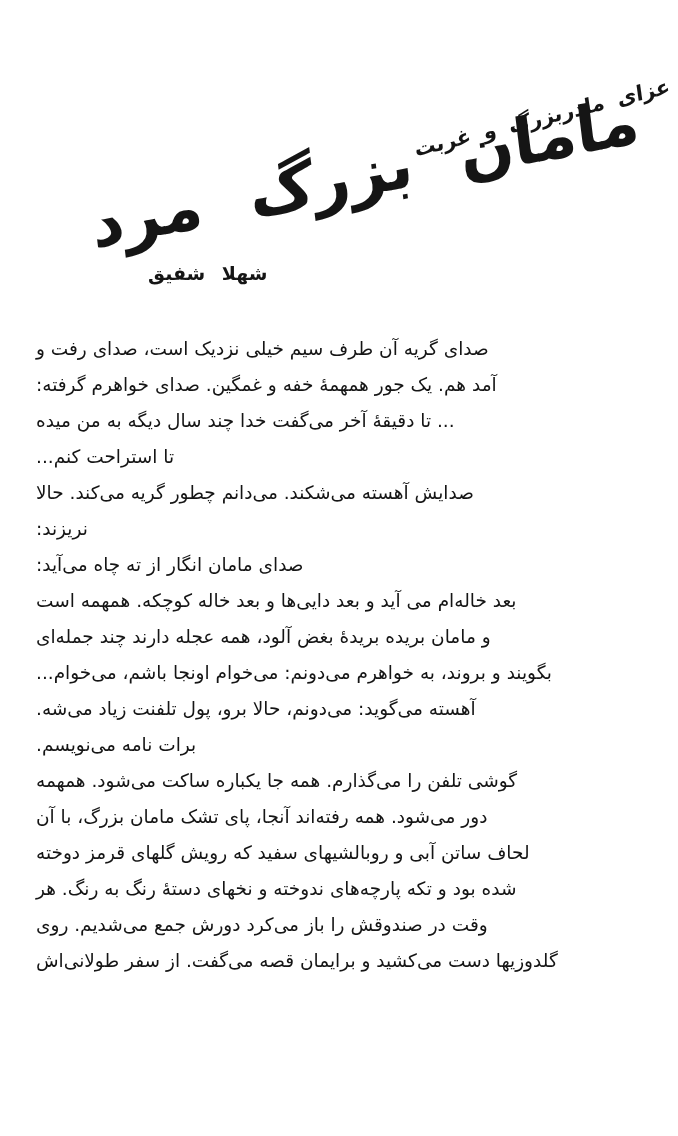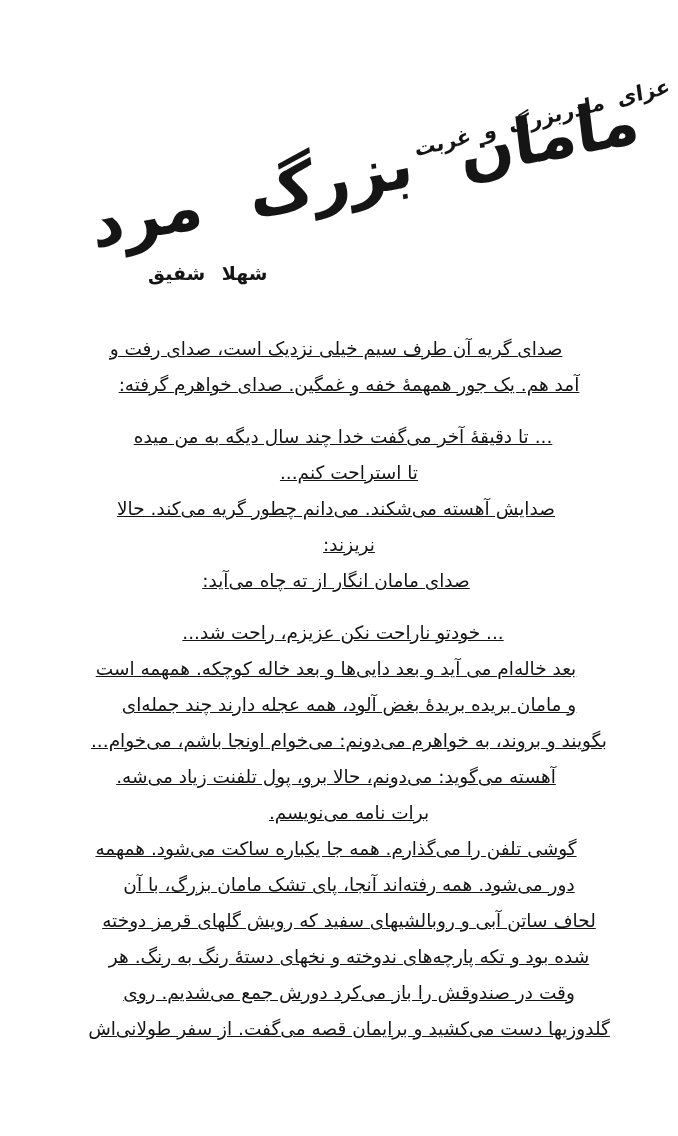--- a/index.html
+++ b/index.html
@@ -35,47 +35,45 @@
   .author {
     position:absolute; top:262px; left:148px;
     direction:rtl; white-space:nowrap;
     font-size:19px; font-weight:bold; word-spacing:10px;
   }
   .body-text {
     position:absolute; top:331px; left:36px; right:16px;
     direction:rtl; font-size:18.5px; line-height:36px;
   }
   .line {
-    white-space:nowrap; text-align:center; height:36px;
+    white-space:nowrap; text-align:left; height:36px;
     overflow:visible;
-    text-decoration:underline;
   }
   .line.indent-p { padding-right:26px; } 
-  .line.indent-d { padding-right:12px;margin-top:16px; } 
+  .line.indent-d { padding-right:12px; } 
 </style>
 </head>
 <body>
 
 <div class="page">
 
   <div class="dedication">عزای مادربزرگ و غربت</div>
 
   <div class="title">مامان بزرگ مرد</div>
 
   <div class="author">شهلا شفیق</div>
 
   <div class="body-text">
       <div class="line indent-p">صدای گریه آن طرف سیم خیلی نزدیک است، صدای رفت و</div>
       <div class="line">آمد هم. یک جور همهمهٔ خفه و غمگین. صدای خواهرم گرفته:</div>
       <div class="line indent-d">... تا دقیقهٔ آخر می‌گفت خدا چند سال دیگه به من میده</div>
       <div class="line">تا استراحت کنم...</div>
       <div class="line indent-p">صدایش آهسته می‌شکند. می‌دانم چطور گریه می‌کند. حالا</div>
       <div class="line">نریزند:</div>
       <div class="line indent-p">صدای مامان انگار از ته چاه می‌آید:</div>
-      <div class="line indent-d">... خودتو ناراحت نکن عزیزم، راحت شد...</div>
       <div class="line indent-p">بعد خاله‌ام می آید و بعد دایی‌ها و بعد خاله کوچکه. همهمه است</div>
       <div class="line">و مامان بریده بریدهٔ بغض آلود، همه عجله دارند چند جمله‌ای</div>
       <div class="line">بگویند و بروند، به خواهرم می‌دونم: می‌خوام اونجا باشم، می‌خوام...</div>
       <div class="line indent-p">آهسته می‌گوید: می‌دونم، حالا برو، پول تلفنت زیاد می‌شه.</div>
       <div class="line">برات نامه می‌نویسم.</div>
       <div class="line indent-p">گوشی تلفن را می‌گذارم. همه جا یکباره ساکت می‌شود. همهمه</div>
       <div class="line">دور می‌شود. همه رفته‌اند آنجا، پای تشک مامان بزرگ، با آن</div>
       <div class="line">لحاف ساتن آبی و روبالشیهای سفید که رویش گلهای قرمز دوخته</div>
       <div class="line">شده بود و تکه پارچه‌های ندوخته و نخهای دستهٔ رنگ به رنگ. هر</div>
       <div class="line">وقت در صندوقش را باز می‌کرد دورش جمع می‌شدیم. روی</div>

